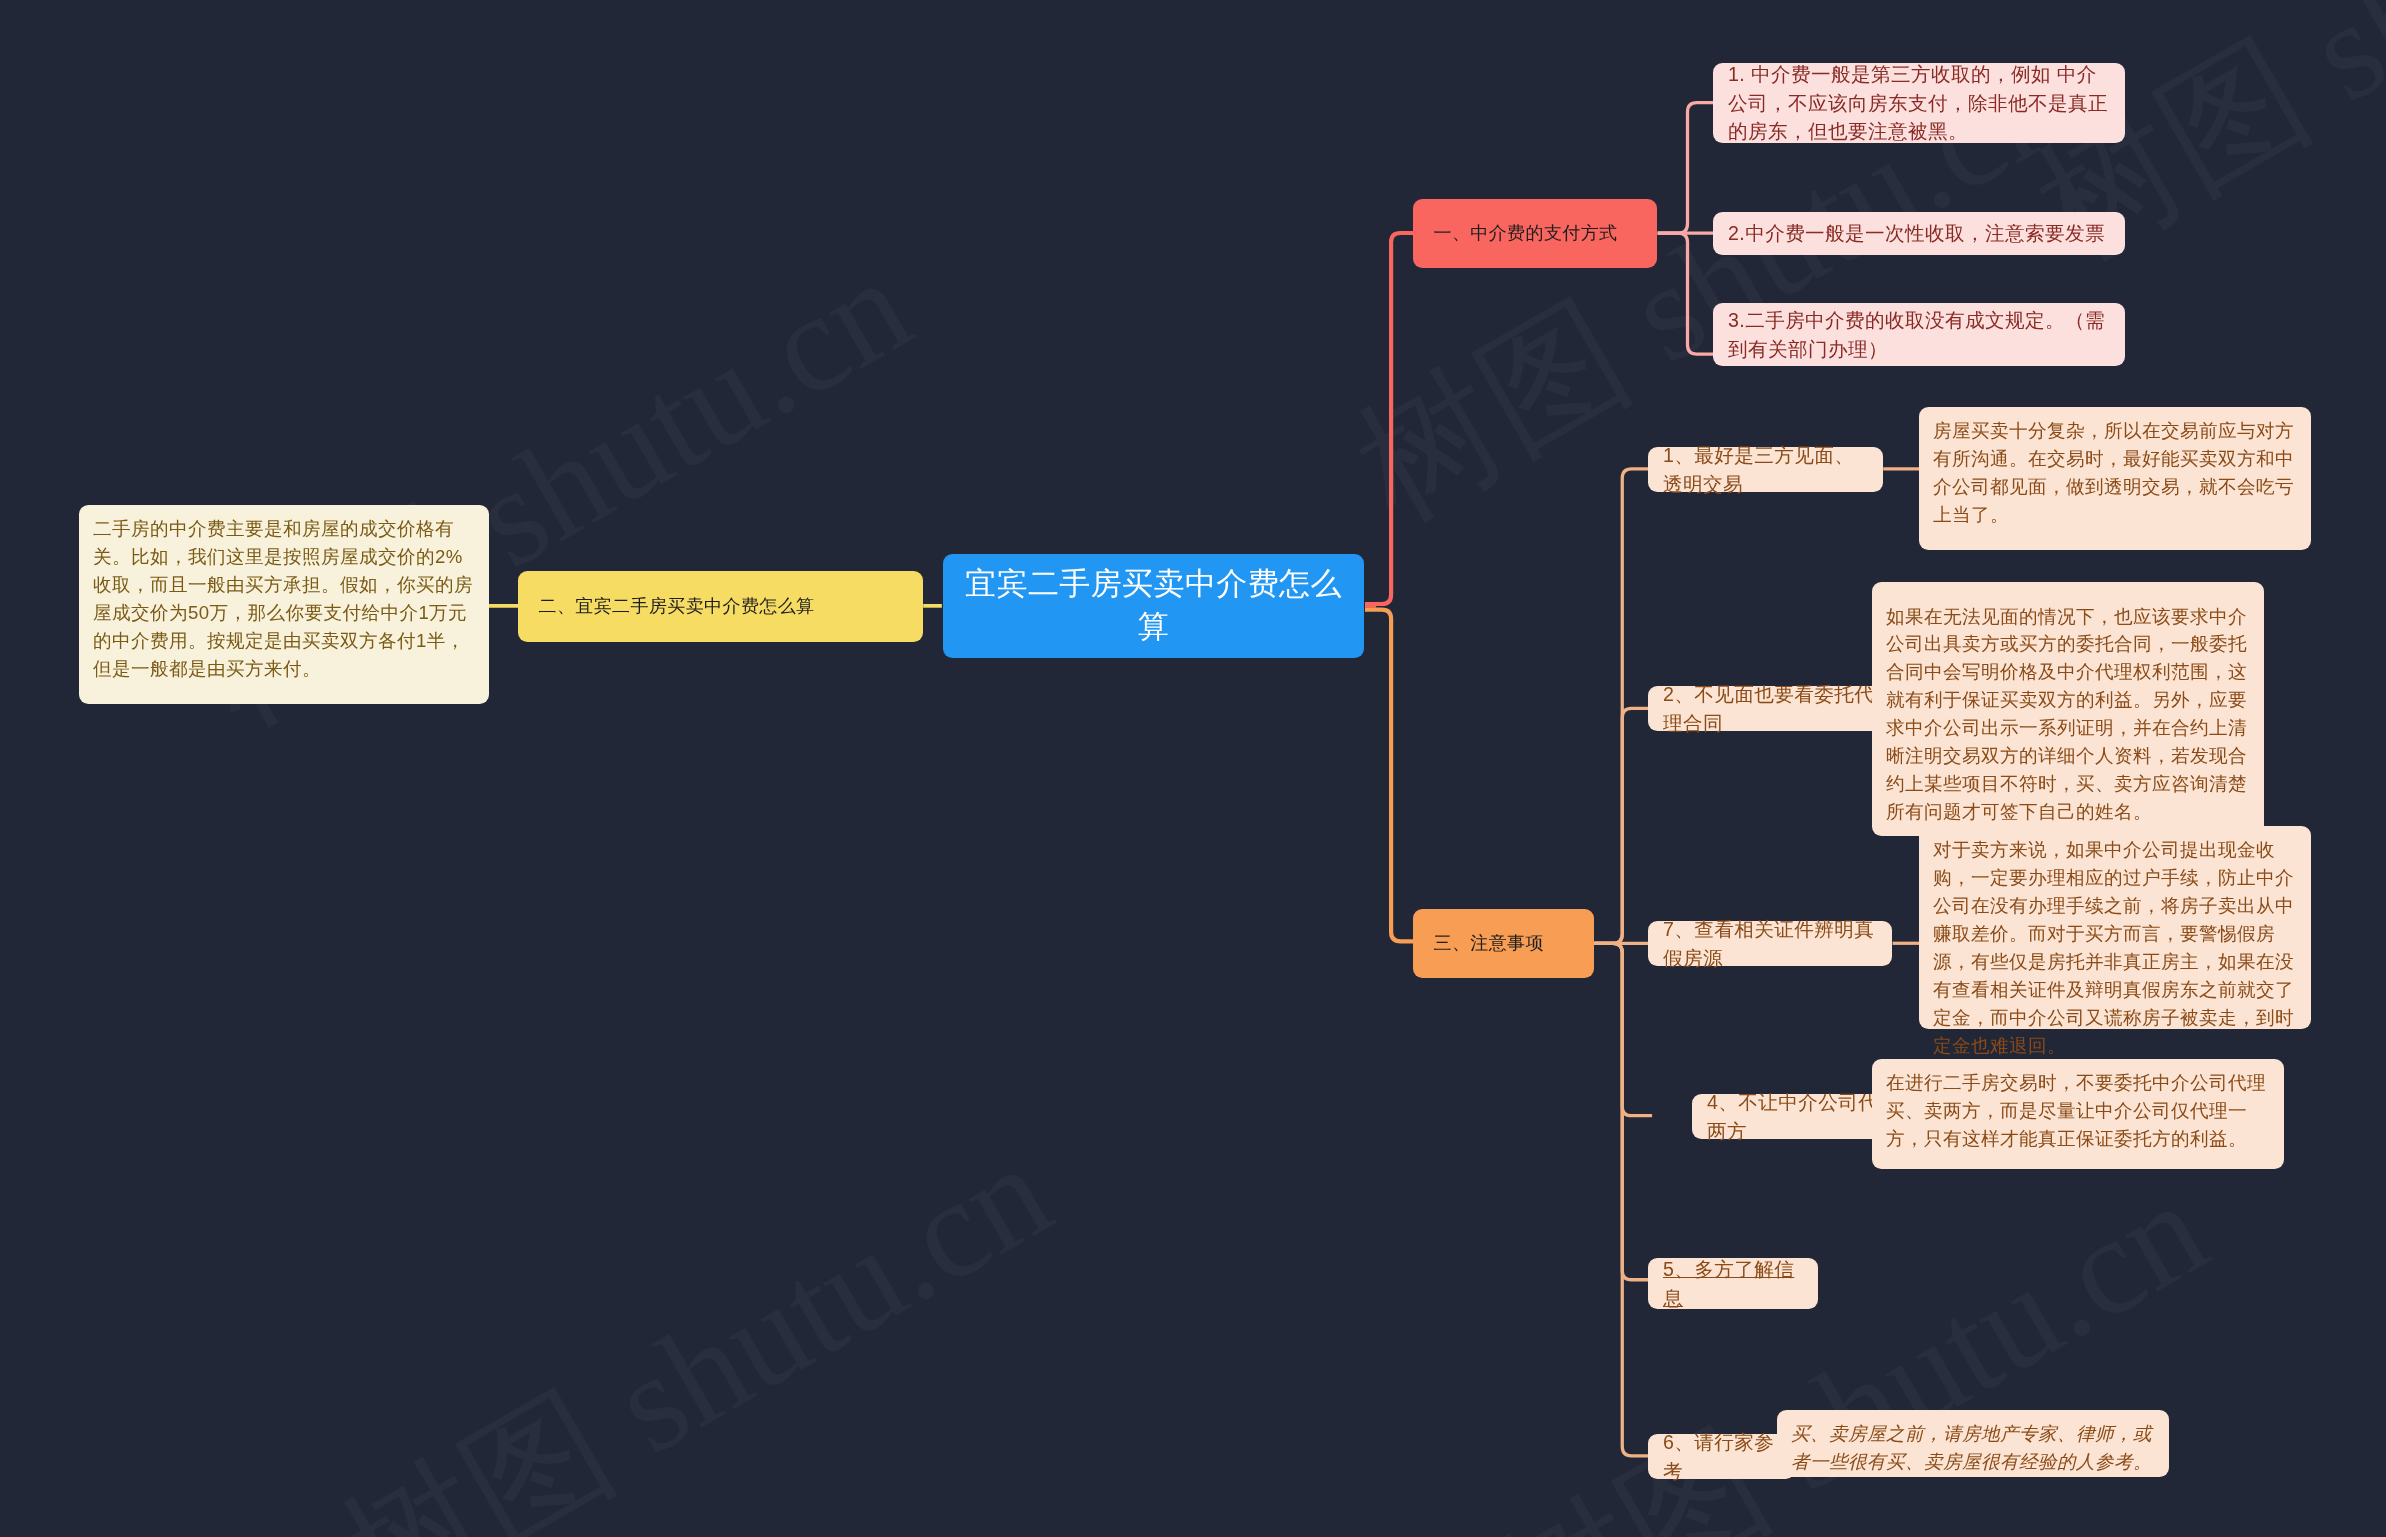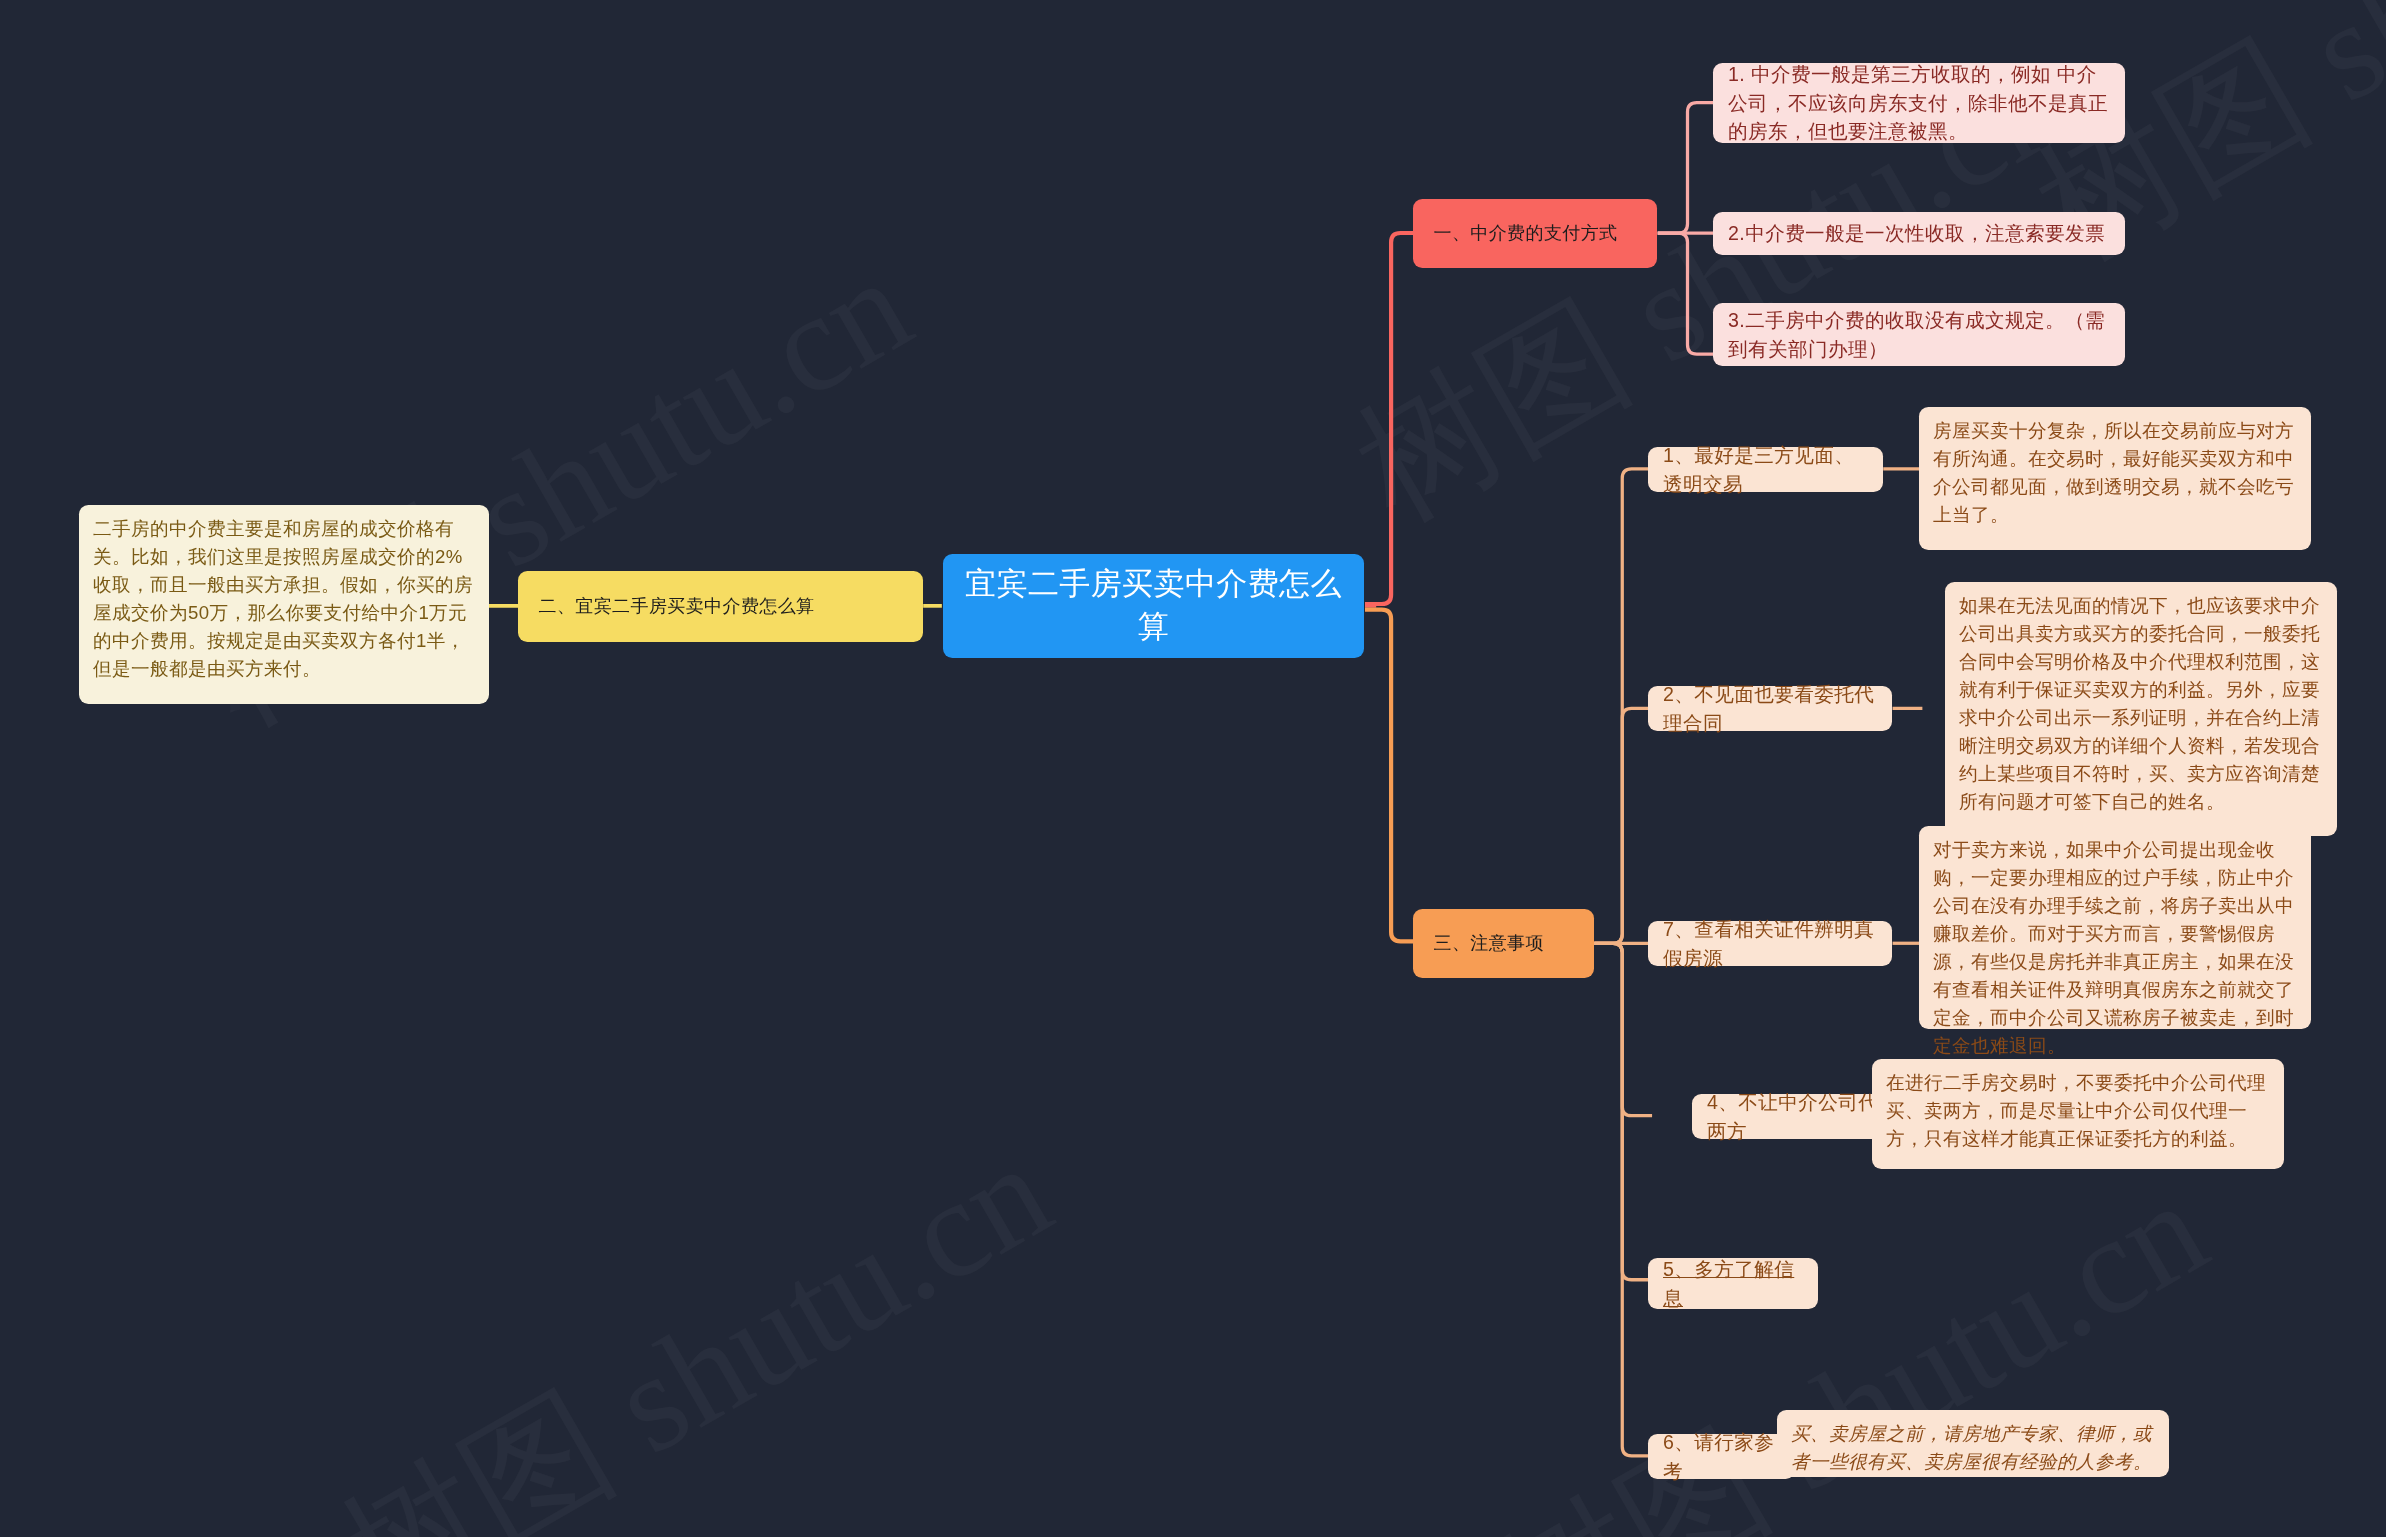--- a/index.html
+++ b/index.html
@@ -178,21 +178,21 @@
   <div class="node n-l2 peach" style="left:1648px; top:447px; width:235px; height:45px;">
     <span class="txt">1、最好是三方见面、透明交易</span>
   </div>
   <div class="node n-l3 peach" style="left:1919px; top:407px; width:392px; height:143px;">
     <span class="txt">房屋买卖十分复杂，所以在交易前应与对方有所沟通。在交易时，最好能买卖双方和中介公司都见面，做到透明交易，就不会吃亏上当了。</span>
   </div>
 
   <div class="node n-l2 peach" style="left:1648px; top:686px; width:244px; height:45px;">
     <span class="txt">2、不见面也要看委托代理合同</span>
   </div>
-  <div class="node n-l3 peach" style="left:1945px; top:582px; width:392px; height:254px;">
+  <div class="node n-l3 peach" style="left:1872px; top:582px; width:392px; height:254px;align-items:flex-end;">
     <span class="txt">如果在无法见面的情况下，也应该要求中介公司出具卖方或买方的委托合同，一般委托合同中会写明价格及中介代理权利范围，这就有利于保证买卖双方的利益。另外，应要求中介公司出示一系列证明，并在合约上清晰注明交易双方的详细个人资料，若发现合约上某些项目不符时，买、卖方应咨询清楚所有问题才可签下自己的姓名。</span>
   </div>
 
   <div class="node n-l2 peach" style="left:1648px; top:921px; width:244px; height:45px;">
     <span class="txt">7、查看相关证件辨明真假房源</span>
   </div>
   <div class="node n-l3 peach" style="left:1919px; top:826px; width:392px; height:203px;">
     <span class="txt">对于卖方来说，如果中介公司提出现金收购，一定要办理相应的过户手续，防止中介公司在没有办理手续之前，将房子卖出从中赚取差价。而对于买方而言，要警惕假房源，有些仅是房托并非真正房主，如果在没有查看相关证件及辩明真假房东之前就交了定金，而中介公司又谎称房子被卖走，到时定金也难退回。</span>
   </div>
 

